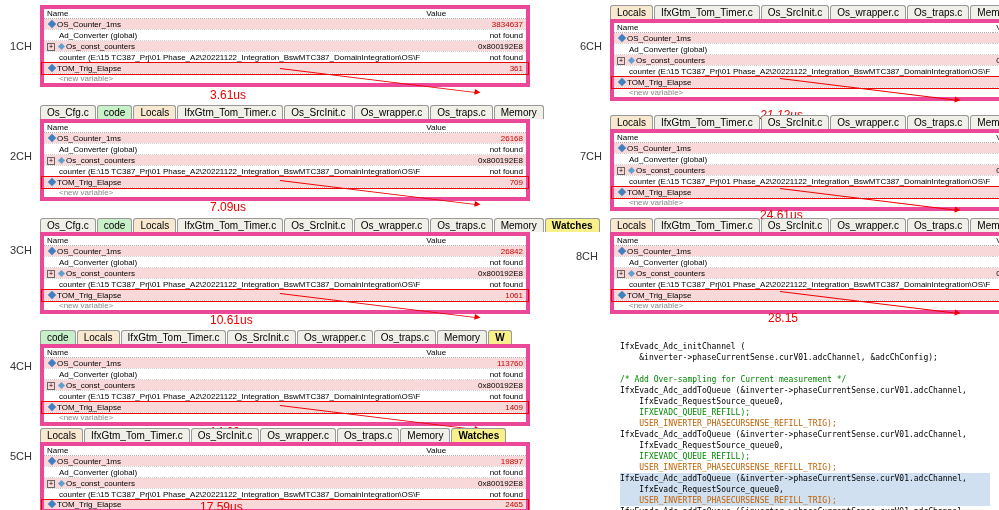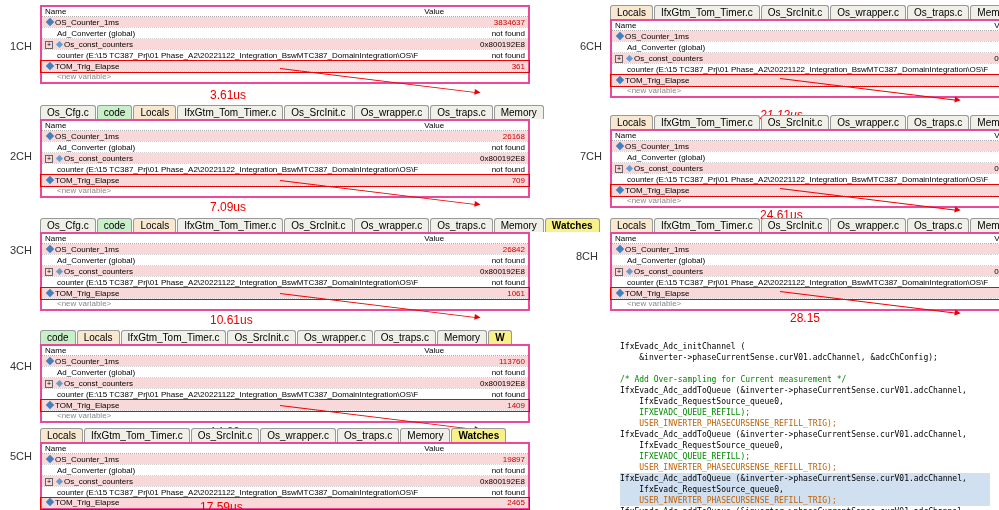--- a/index.html
+++ b/index.html
@@ -4,21 +4,21 @@
 <style>
   * { box-sizing: border-box; margin: 0; padding: 0; }
   body { font-family: Arial, sans-serif; font-size: 8px; background: #fff; width: 999px; height: 510px; position: relative; }
   .panel { position: absolute; }
   .ch-label { position: absolute; font-size: 11px; color: #333; }
   .tabs { display: flex; height: 14px; }
   .tab { padding: 1px 6px; border: 1px solid #999; border-bottom: none; background: #f0f0e8; font-size: 10px; border-radius: 3px 3px 0 0; margin-right: 1px; display: flex; align-items: center; }
   .tab.code { background: #c8f0c8; }
   .tab.locals { background: #f8e8d0; }
   .tab.watches { background: #f8f088; font-weight: bold; }
-  .table { border: 2px solid #ec4899; width: 100%; border-collapse: collapse; }
+  .table { border: 4px solid #ec4899; width: 100%; border-collapse: collapse; }
   .table th { text-align: left; font-weight: normal; border-bottom: 1px dotted #aaa; padding: 0 3px; font-size: 8px; background: #fff; }
   .table td { padding: 0 3px; font-size: 8px; border-bottom: 1px dotted #d0d0d0; height: 11px; white-space: nowrap; overflow: hidden; text-overflow: clip; }
   .row-pink { background: #f8d8d8; }
   .row-white { background: #fff; margin-left: 18px; }
   .tree-icon { display: inline-block; width: 8px; height: 8px; border: 1px solid #666; text-align: center; line-height: 6px; font-size: 7px; margin-right: 2px; }
   .diamond { display: inline-block; width: 6px; height: 6px; background: #4080c0; transform: rotate(45deg); margin: 0 2px; }
   .diamond-sm { display: inline-block; width: 5px; height: 5px; background: #60a0d0; transform: rotate(45deg); margin: 0 2px; vertical-align: middle; }
   .val { text-align: right; }
   .val-red { color: #c00; }
   .redbox { outline: 1.5px solid #e00; }
@@ -394,21 +394,21 @@
           <td class="val val-red">2815</td>
         </tr>
     <tr class="row-white">
           <td><span style="padding-left:12px;color:#888">&lt;new variable&gt;</span></td>
           <td></td>
         </tr>
   </tbody>
     </table>
 </div>
 <div class="arrow-line" style="left:780px; top:291px; width:180px; transform:rotate(7deg);"></div>
-<div class="arrow-note" style="left:790px; top:311px;">28.15</div>
+<div class="arrow-note" style="left:768px; top:311px;">28.15</div>
 
 <div class="panel code-block" style="left:620px; top:330px; width:370px;">
 <span>IfxEvadc_Adc_initChannel (</span>
 <span>    &amp;inverter-&gt;phaseCurrentSense.curV01.adcChannel, &amp;adcChConfig);</span>
 <span></span>
 <span class="code-comment">/* Add Over-sampling for Current measurement */</span>
 <span>IfxEvadc_Adc_addToQueue (&amp;inverter-&gt;phaseCurrentSense.curV01.adcChannel,</span>
 <span>    IfxEvadc_RequestSource_queue0,</span>
 <span class="code-comment">    IFXEVADC_QUEUE_REFILL);</span>
 <span class="code-macro">    USER_INVERTER_PHASECURSENSE_REFILL_TRIG);</span>

